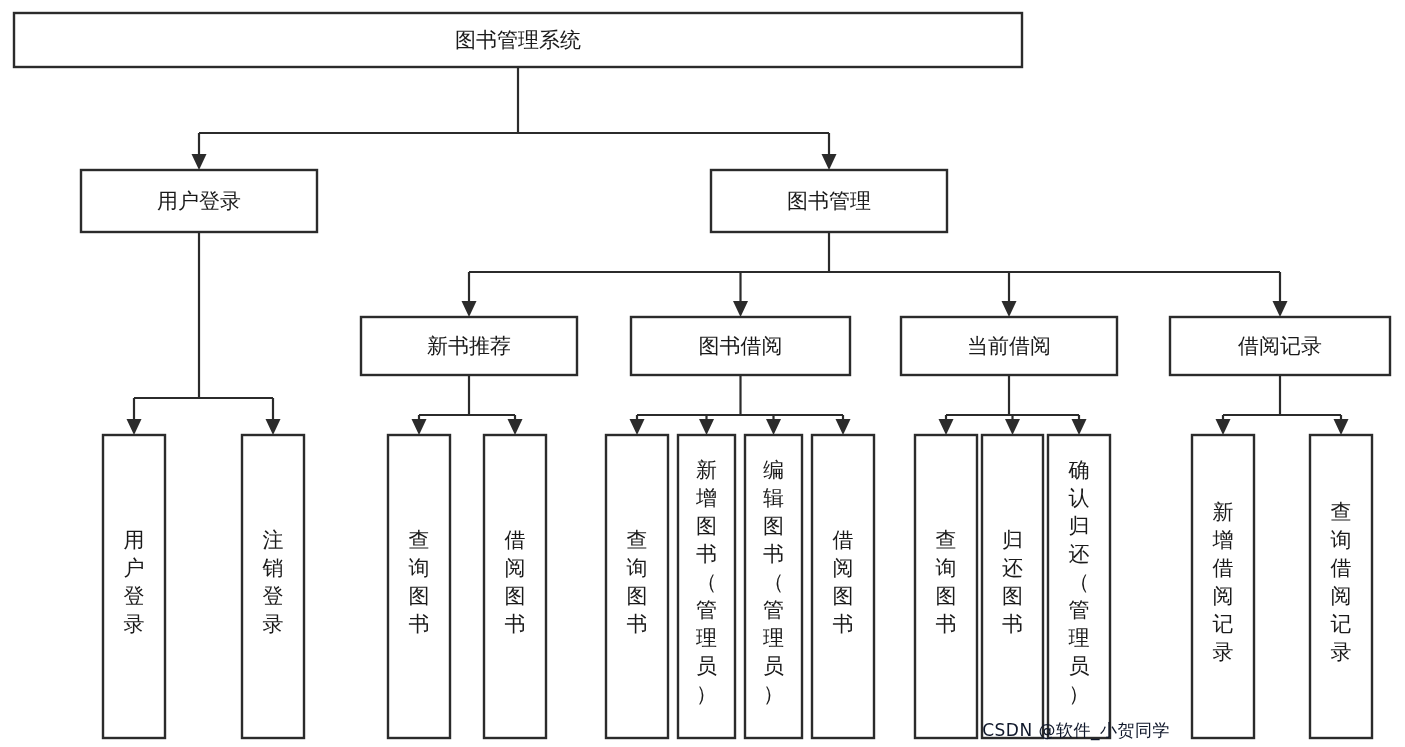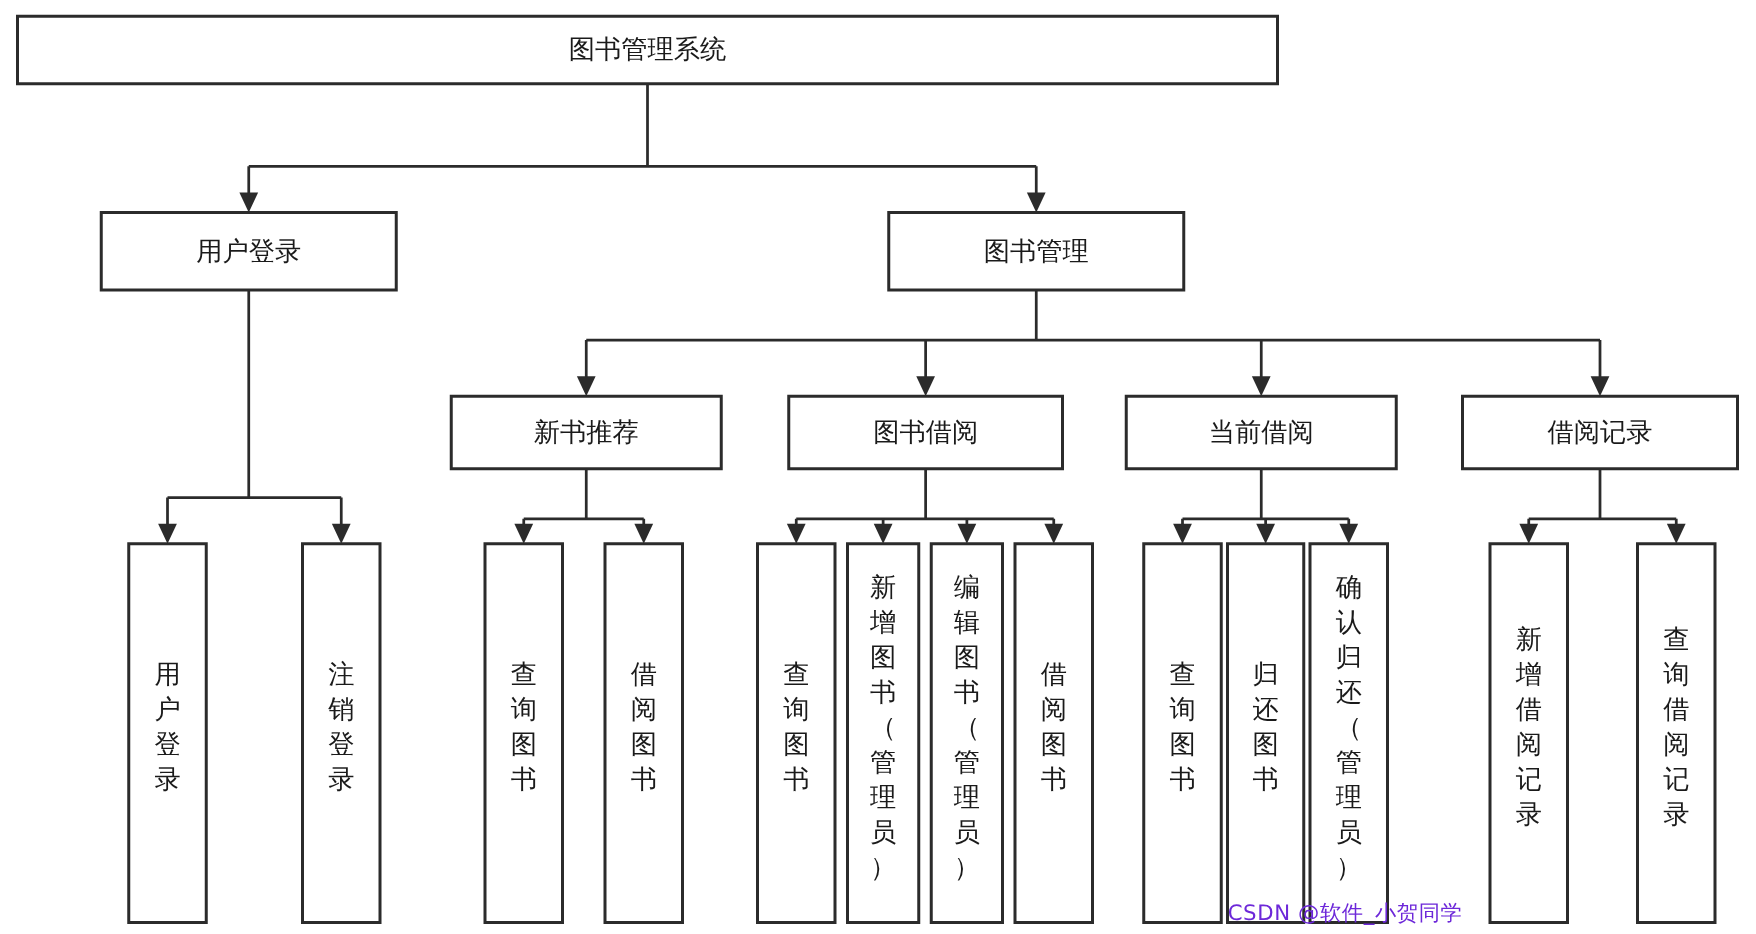--- a/index.html
+++ b/index.html
@@ -53,21 +53,21 @@
   .node-label-vertical {
     fill: #1a1a1a;
     font-family: "DejaVu Sans", "Liberation Sans", sans-serif;
     font-size: 21px;
     text-anchor: middle;
   }
   .watermark {
     position: absolute;
     right: 10px;
     bottom: 5px;
-    color: #6d28d9;
+    color: #0f172a;
     font-size: 17px;
     font-family: "DejaVu Sans", "Liberation Sans", sans-serif;
     white-space: nowrap;
     letter-spacing: 0.5px;
     user-select: none;
   }
 </style>
 </head>
 <body>
 

